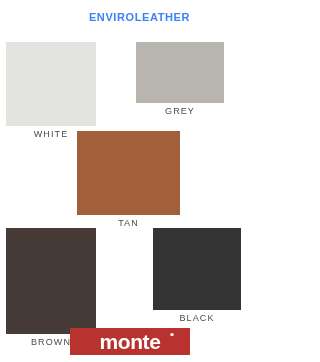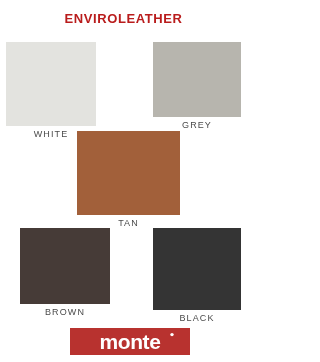--- a/index.html
+++ b/index.html
@@ -17,27 +17,27 @@
 
   #swatch-card {
     position: absolute;
     inset: 0;
     background: #ffffff;
   }
 
   #page-title {
     position: absolute;
     top: 11px;
-    left: 0;
+    left: 16px;
     width: 247px;
     text-align: center;
-    font-size: 13px;
+    font-size: 11px;
     font-weight: bold;
     letter-spacing: 0.6px;
-    color: #b91c1c;
+    color: #3b82f6;
     font-family: "Liberation Sans", sans-serif;
   }
 
   .swatch-cell {
     position: absolute;
   }
 
   .swatch-chip {
     width: 100%;
     height: 100%;
@@ -52,23 +52,23 @@
     margin-top: 3px;
     font-size: 9px;
     letter-spacing: 1.1px;
     color: #4a4a4a;
     white-space: nowrap;
     font-family: Liberation Sans, sans-serif;
   }
 
   
   #cell-white  { left: 6px;   top: 42px;  width: 90px; height: 84px; }
-  #cell-grey   { left: 153px; top: 42px;  width: 88px; height: 75px; }
+  #cell-grey   { left: 136px; top: 42px;  width: 88px; height: 61px; }
   #cell-tan    { left: 77px;  top: 131px; width: 103px; height: 84px; }
-  #cell-brown  { left: 20px;   top: 228px; width: 90px; height: 76px; }
+  #cell-brown  { left: 6px;   top: 228px; width: 90px; height: 106px; }
   #cell-black  { left: 153px; top: 228px; width: 88px; height: 82px; }
 
   #brand-logo {
     position: absolute;
     left: 64px;
     top: 328px;
     width: 132px;
     height: 27px;
     display: flex;
     align-items: center;

